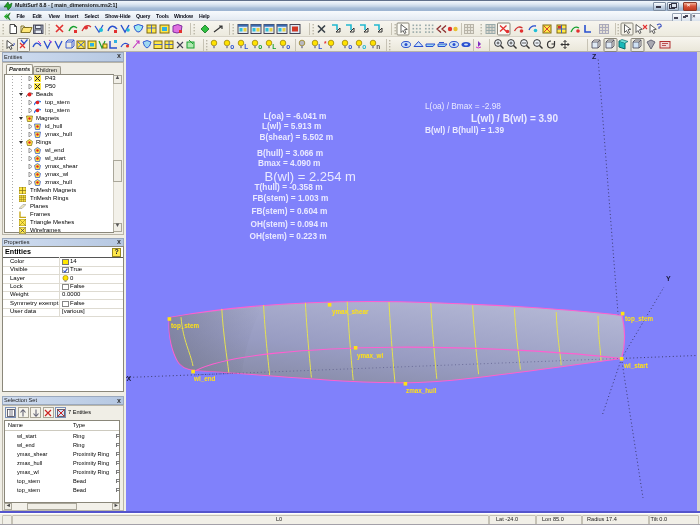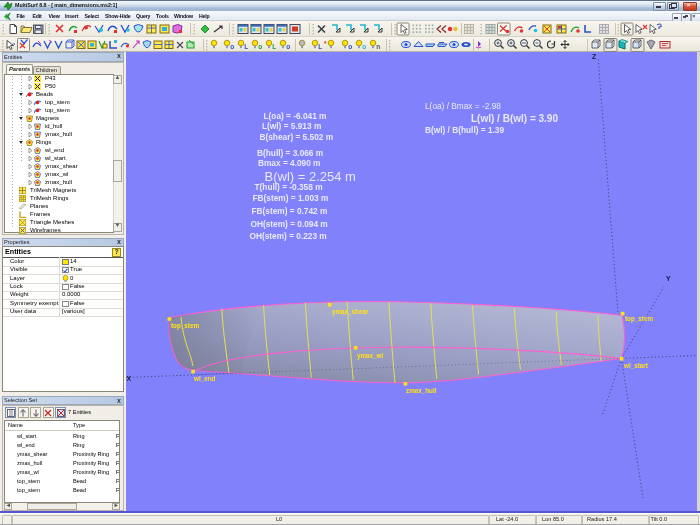--- a/index.html
+++ b/index.html
@@ -411,21 +411,21 @@
 <div class="tx" style="left:666px;top:275px;font-size:7px;font-weight:700;color:#1a1a3a;">Y</div>
 <div class="tx" style="left:126.5px;top:375px;font-size:7px;font-weight:700;color:#1a1a3a;">X</div>
 <div class="tx" style="left:263.5px;top:110.8px;font-size:8.3px;font-weight:700;color:#e9e9ff;">L(oa) = -6.041 m</div>
 <div class="tx" style="left:262px;top:121.3px;font-size:8.3px;font-weight:700;color:#e9e9ff;">L(wl) = 5.913 m</div>
 <div class="tx" style="left:259.5px;top:132.1px;font-size:8.3px;font-weight:700;color:#e9e9ff;">B(shear) = 5.502 m</div>
 <div class="tx" style="left:257px;top:147.6px;font-size:8.3px;font-weight:700;color:#e9e9ff;">B(hull) = 3.066 m</div>
 <div class="tx" style="left:258px;top:158.1px;font-size:8.3px;font-weight:700;color:#e9e9ff;">Bmax = 4.090 m</div>
 <div class="tx" style="left:256.5px;top:168.9px;font-size:13px;font-weight:400;color:#e9e9ff;margin-left:8px;">B(wl) = 2.254 m</div>
 <div class="tx" style="left:254.5px;top:182.1px;font-size:8.3px;font-weight:700;color:#e9e9ff;">T(hull) = -0.358 m</div>
 <div class="tx" style="left:252.5px;top:193.1px;font-size:8.3px;font-weight:700;color:#e9e9ff;">FB(stem) = 1.003 m</div>
-<div class="tx" style="left:251.5px;top:205.6px;font-size:8.3px;font-weight:700;color:#e9e9ff;">FB(stem) = 0.742 m</div>
+<div class="tx" style="left:251.5px;top:205.6px;font-size:8.3px;font-weight:700;color:#e9e9ff;">FB(stem) = 0.604 m</div>
 <div class="tx" style="left:250.5px;top:218.6px;font-size:8.3px;font-weight:700;color:#e9e9ff;">OH(stem) = 0.094 m</div>
 <div class="tx" style="left:249.5px;top:230.6px;font-size:8.3px;font-weight:700;color:#e9e9ff;">OH(stem) = 0.223 m</div>
 <div class="tx" style="left:425px;top:101.0px;font-size:8.3px;font-weight:400;color:#e9e9ff;">L(oa) / Bmax = -2.98</div>
 <div class="tx" style="left:438px;top:113.0px;font-size:10px;font-weight:700;color:#e9e9ff;margin-left:33px;">L(wl) / B(wl) = 3.90</div>
 <div class="tx" style="left:425px;top:125.0px;font-size:8.3px;font-weight:700;color:#e9e9ff;">B(wl) / B(hull) = 1.39</div>
 <div class="abs" style="left:0;top:52px;width:126px;height:459px;background:#f0eee6;"></div>
 <div class="abs" style="left:2px;top:52px;width:122px;height:10px;
  background:linear-gradient(90deg,#cfdcef,#b6c8e2);border:1px solid #9aa8bd;box-sizing:border-box;"></div>
 <div class="tx" style="left:4px;top:54.2px;font-size:5.6px;color:#222;">Entities</div>
 <div class="tx" style="left:117px;top:52.4px;font-size:7px;font-weight:700;color:#333;">x</div>

